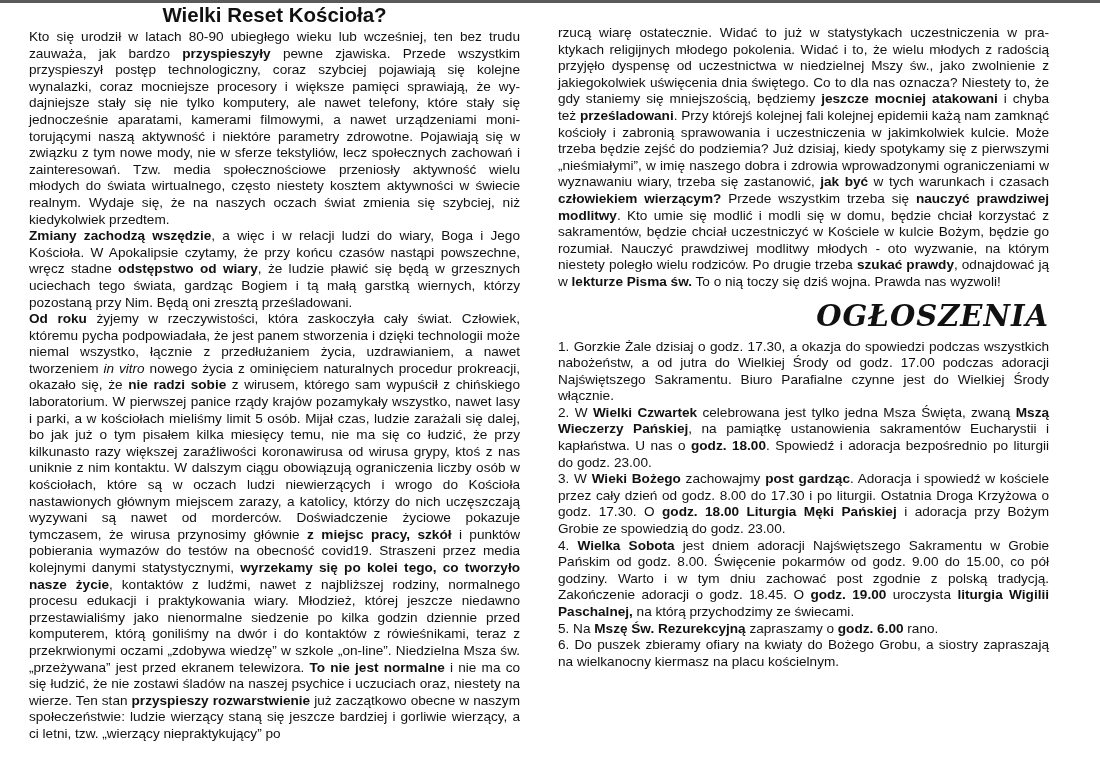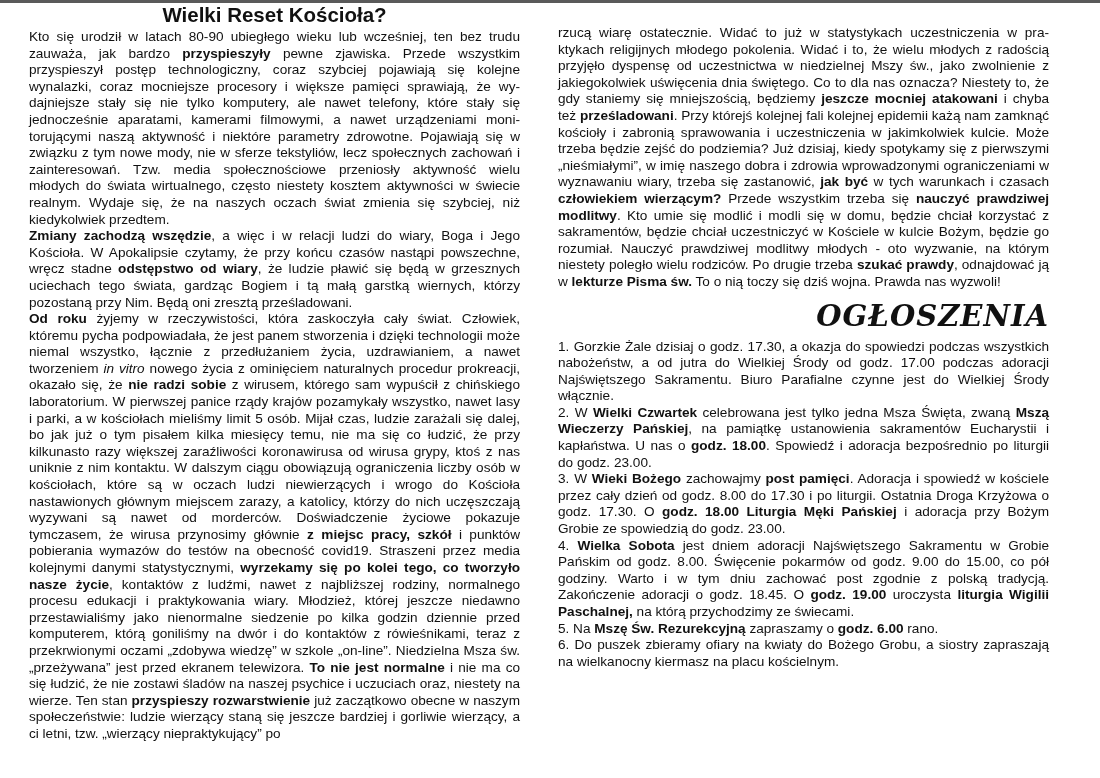--- a/index.html
+++ b/index.html
@@ -55,18 +55,18 @@
 </div>
 
 <div class="col col-right">
   <div>
       <p class="para"><span>rzucą wiarę ostatecznie. Widać to już w statystykach uczestniczenia w pra­ktykach religijnych młodego pokolenia. Widać i to, że wielu młodych z rado­ścią przyjęło dyspensę od uczestnictwa w niedzielnej Mszy św., jako zwol­nienie z jakiegokolwiek uświęcenia dnia świętego. Co to dla nas oznacza? Niestety to, że gdy staniemy się mniejszością, będziemy </span><b>jeszcze mocniej atakowani</b><span> i chyba też </span><b>prześladowani</b><span>. Przy którejś kolejnej fali kolejnej epidemii każą nam zamknąć kościoły i zabronią sprawowania i uczestnicze­nia w jakimkolwiek kulcie. Może trzeba będzie zejść do podziemia? Już dzi­siaj, kiedy spotykamy się z pierwszymi „nieśmiałymi”, w imię naszego dobra i zdrowia wprowadzonymi ograniczeniami w wyznawaniu wiary, trzeba się zastanowić, </span><b>jak być</b><span> w tych warunkach i czasach </span><b>człowiekiem wierzącym?</b><span> Przede wszystkim trzeba się </span><b>nauczyć prawdziwej modlitwy</b><span>. Kto umie się modlić i modli się w domu, będzie chciał korzystać z sakramentów, będzie chciał uczestniczyć w Kościele w kulcie Bożym, będzie go rozumiał. Nau­czyć prawdziwej modlitwy młodych - oto wyzwanie, na którym niestety po­legło wielu rodziców. Po drugie trzeba </span><b>szukać prawdy</b><span>, odnajdować ją w </span><b>le­kturze Pisma św.</b><span> To o nią toczy się dziś wojna. Prawda nas wyzwoli!</span></p>
     </div>
   <h2 class="ann-title">OGŁOSZENIA</h2>
   <div class="ann-list">
       <p class="para ann-item"><span>1. Gorzkie Żale dzisiaj o godz. 17.30, a okazja do spowiedzi podczas wszyst­kich nabożeństw, a od jutra do Wielkiej Środy od godz. 17.00 podczas adoracji Najświętszego Sakramentu. Biuro Parafialne czynne jest do Wielkiej Środy włącznie.</span></p>
       <p class="para ann-item"><span>2. W </span><b>Wielki Czwartek</b><span> celebrowana jest tylko jedna Msza Święta, zwaną </span><b>Mszą Wieczerzy Pańskiej</b><span>, na pamiątkę ustanowienia sakramentów Eucharystii i kapłaństwa. U nas o </span><b>godz. 18.00</b><span>. Spowiedź i adoracja bezpośrednio po liturgii do godz. 23.00.</span></p>
-      <p class="para ann-item"><span>3. W </span><b>Wieki Bożego</b><span> zachowajmy </span><b>post pamięci</b><span>. Adoracja i spowiedź w kościele przez cały dzień od godz. 8.00 do 17.30 i po liturgii. Ostatnia Droga Krzyżowa o godz. 17.30. O </span><b>godz. 18.00 Liturgia Męki Pańskiej</b><span> i adoracja przy Bożym Grobie ze spowiedzią do godz. 23.00.</span></p>
+      <p class="para ann-item"><span>3. W </span><b>Wieki Bożego</b><span> zachowajmy </span><b>post gardząc</b><span>. Adoracja i spowiedź w kościele przez cały dzień od godz. 8.00 do 17.30 i po liturgii. Ostatnia Droga Krzyżowa o godz. 17.30. O </span><b>godz. 18.00 Liturgia Męki Pańskiej</b><span> i adoracja przy Bożym Grobie ze spowiedzią do godz. 23.00.</span></p>
       <p class="para ann-item"><span>4. </span><b>Wielka Sobota</b><span> jest dniem adoracji Najświętszego Sakramentu w Grobie Pańskim od godz. 8.00. Święcenie pokarmów od godz. 9.00 do 15.00, co pół godziny. Warto i w tym dniu zachować post zgodnie z polską tradycją. Zakończenie adoracji o godz. 18.45. O </span><b>godz. 19.00</b><span> uroczysta </span><b>liturgia Wigilii Paschalnej,</b><span> na którą przychodzimy ze świecami.</span></p>
       <p class="para ann-item"><span>5. Na </span><b>Mszę Św. Rezurekcyjną</b><span> zapraszamy o </span><b>godz. 6.00</b><span> rano.</span></p>
       <p class="para ann-item"><span>6. Do puszek zbieramy ofiary na kwiaty do Bożego Grobu, a siostry zapraszają na wielkanocny kiermasz na placu kościelnym.</span></p>
     </div>
 </div>
 
 </body></html>

